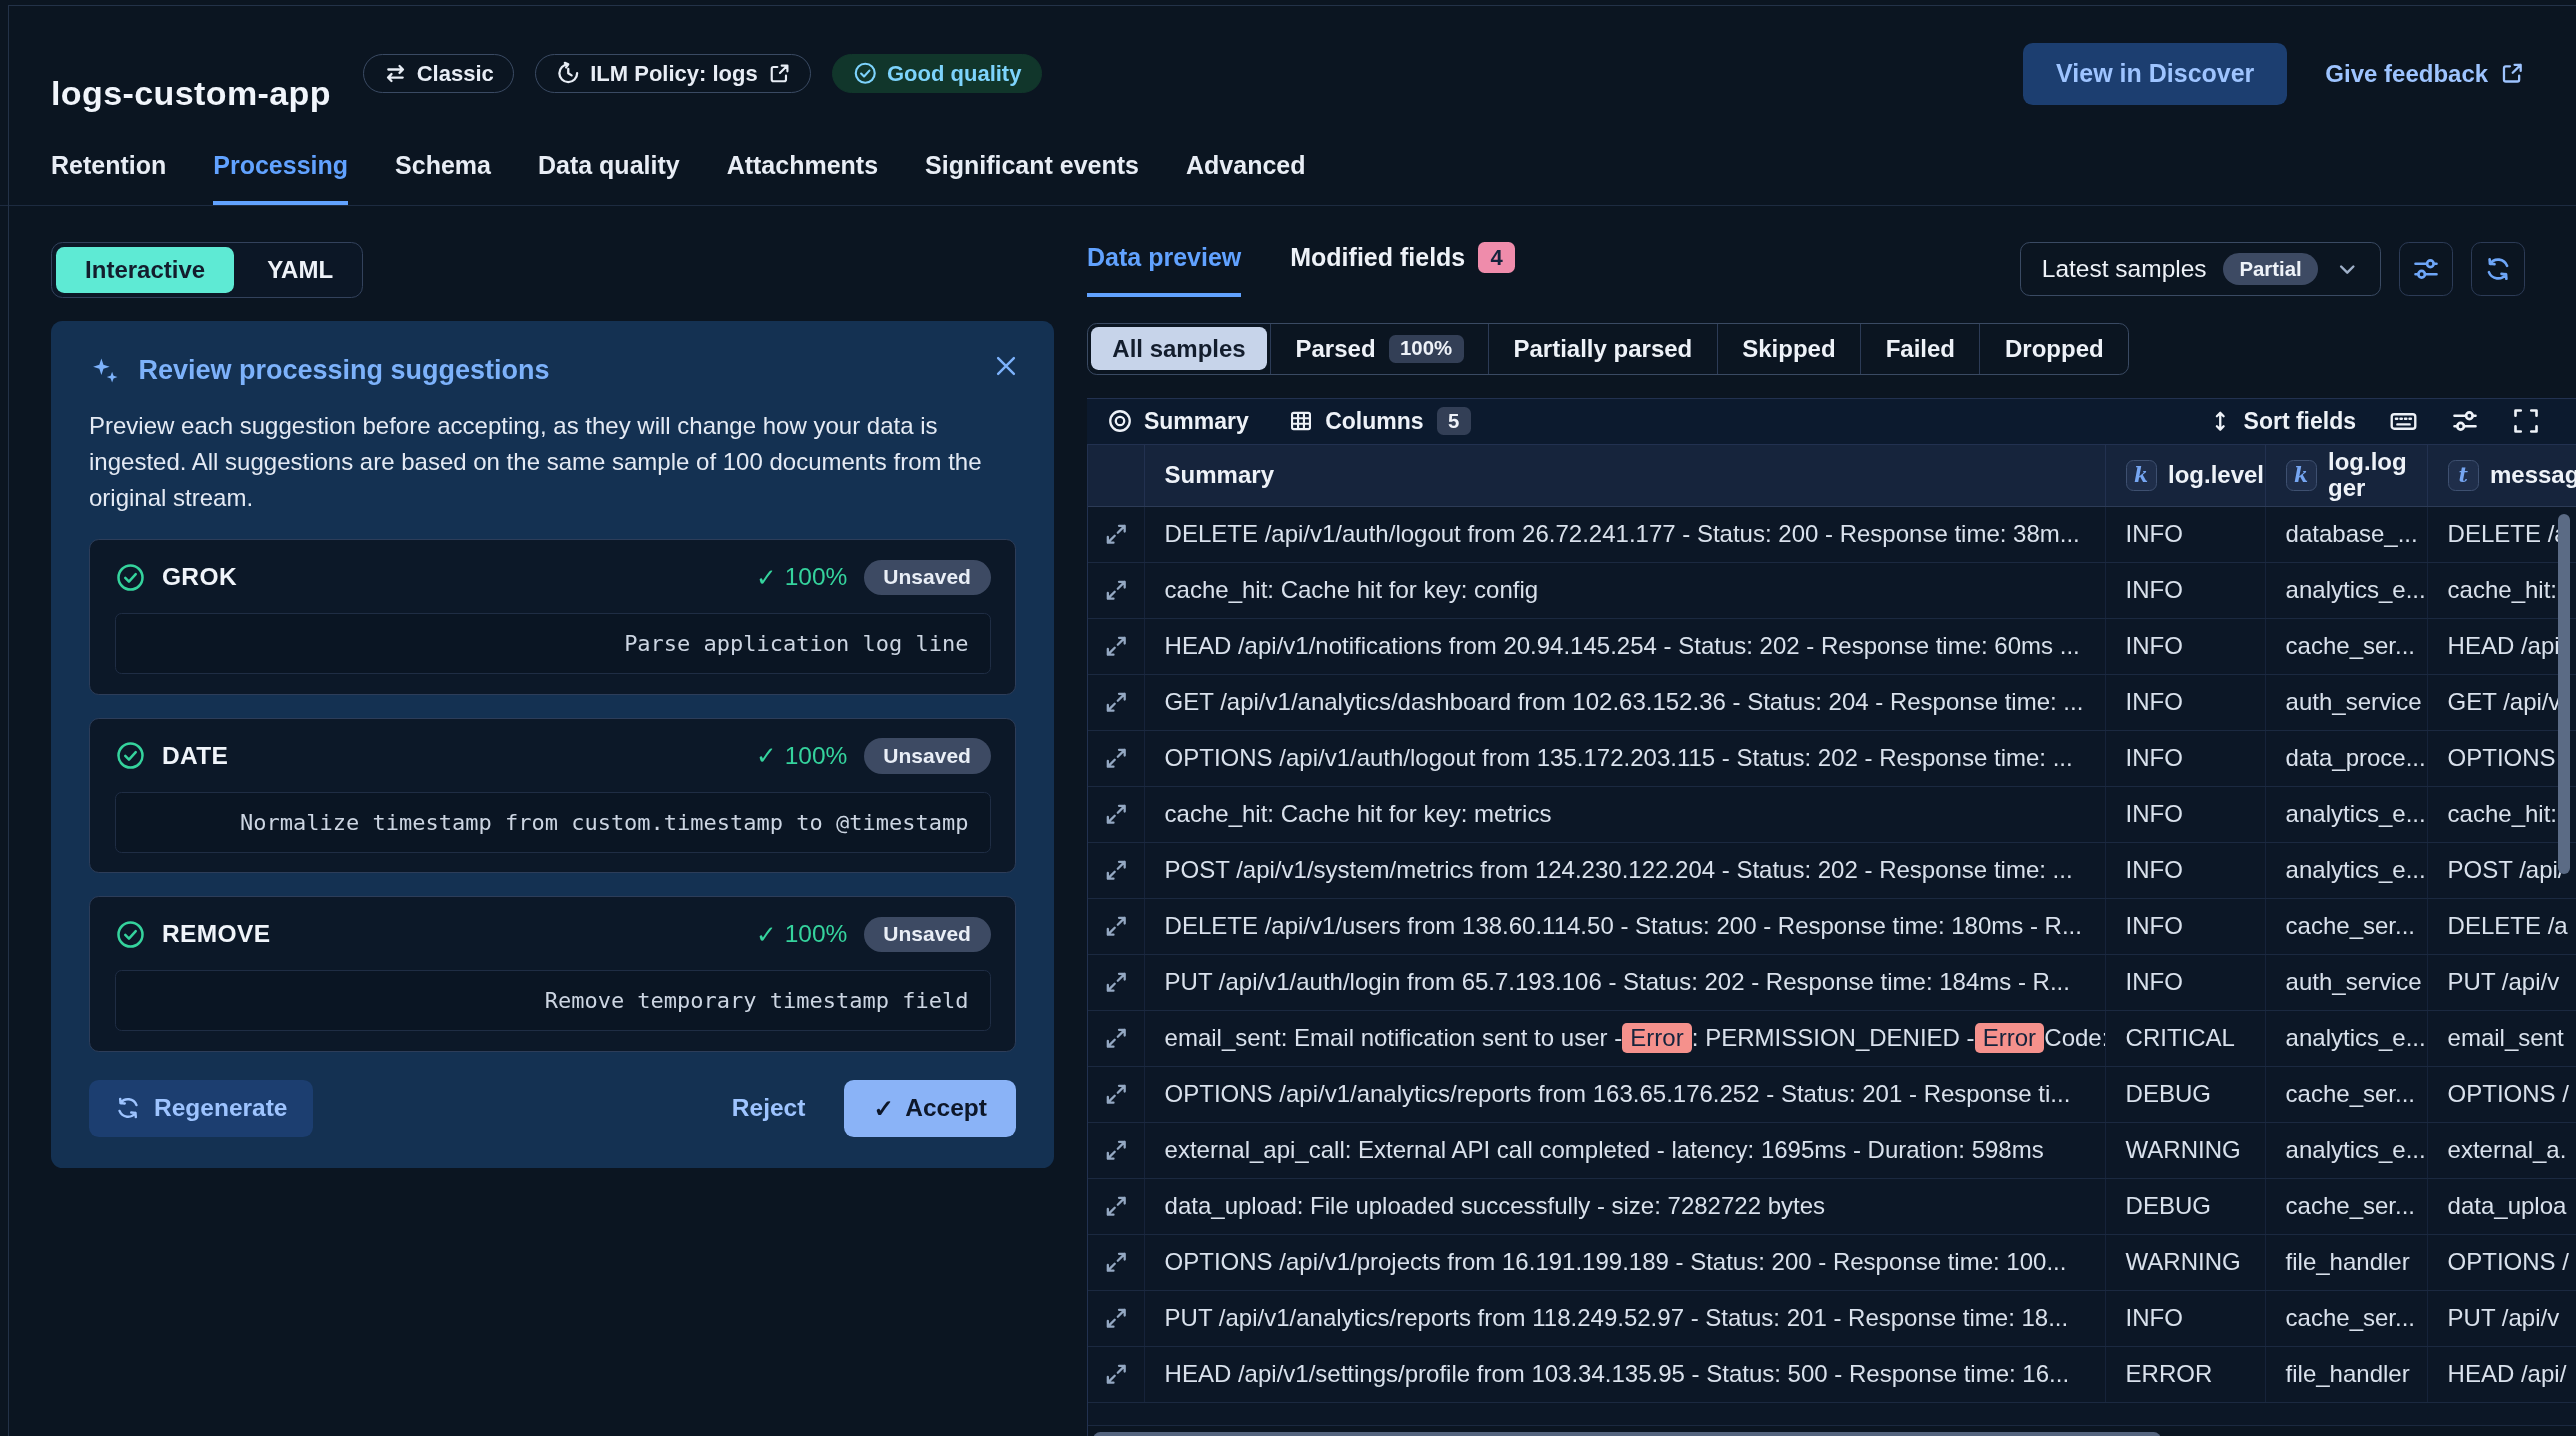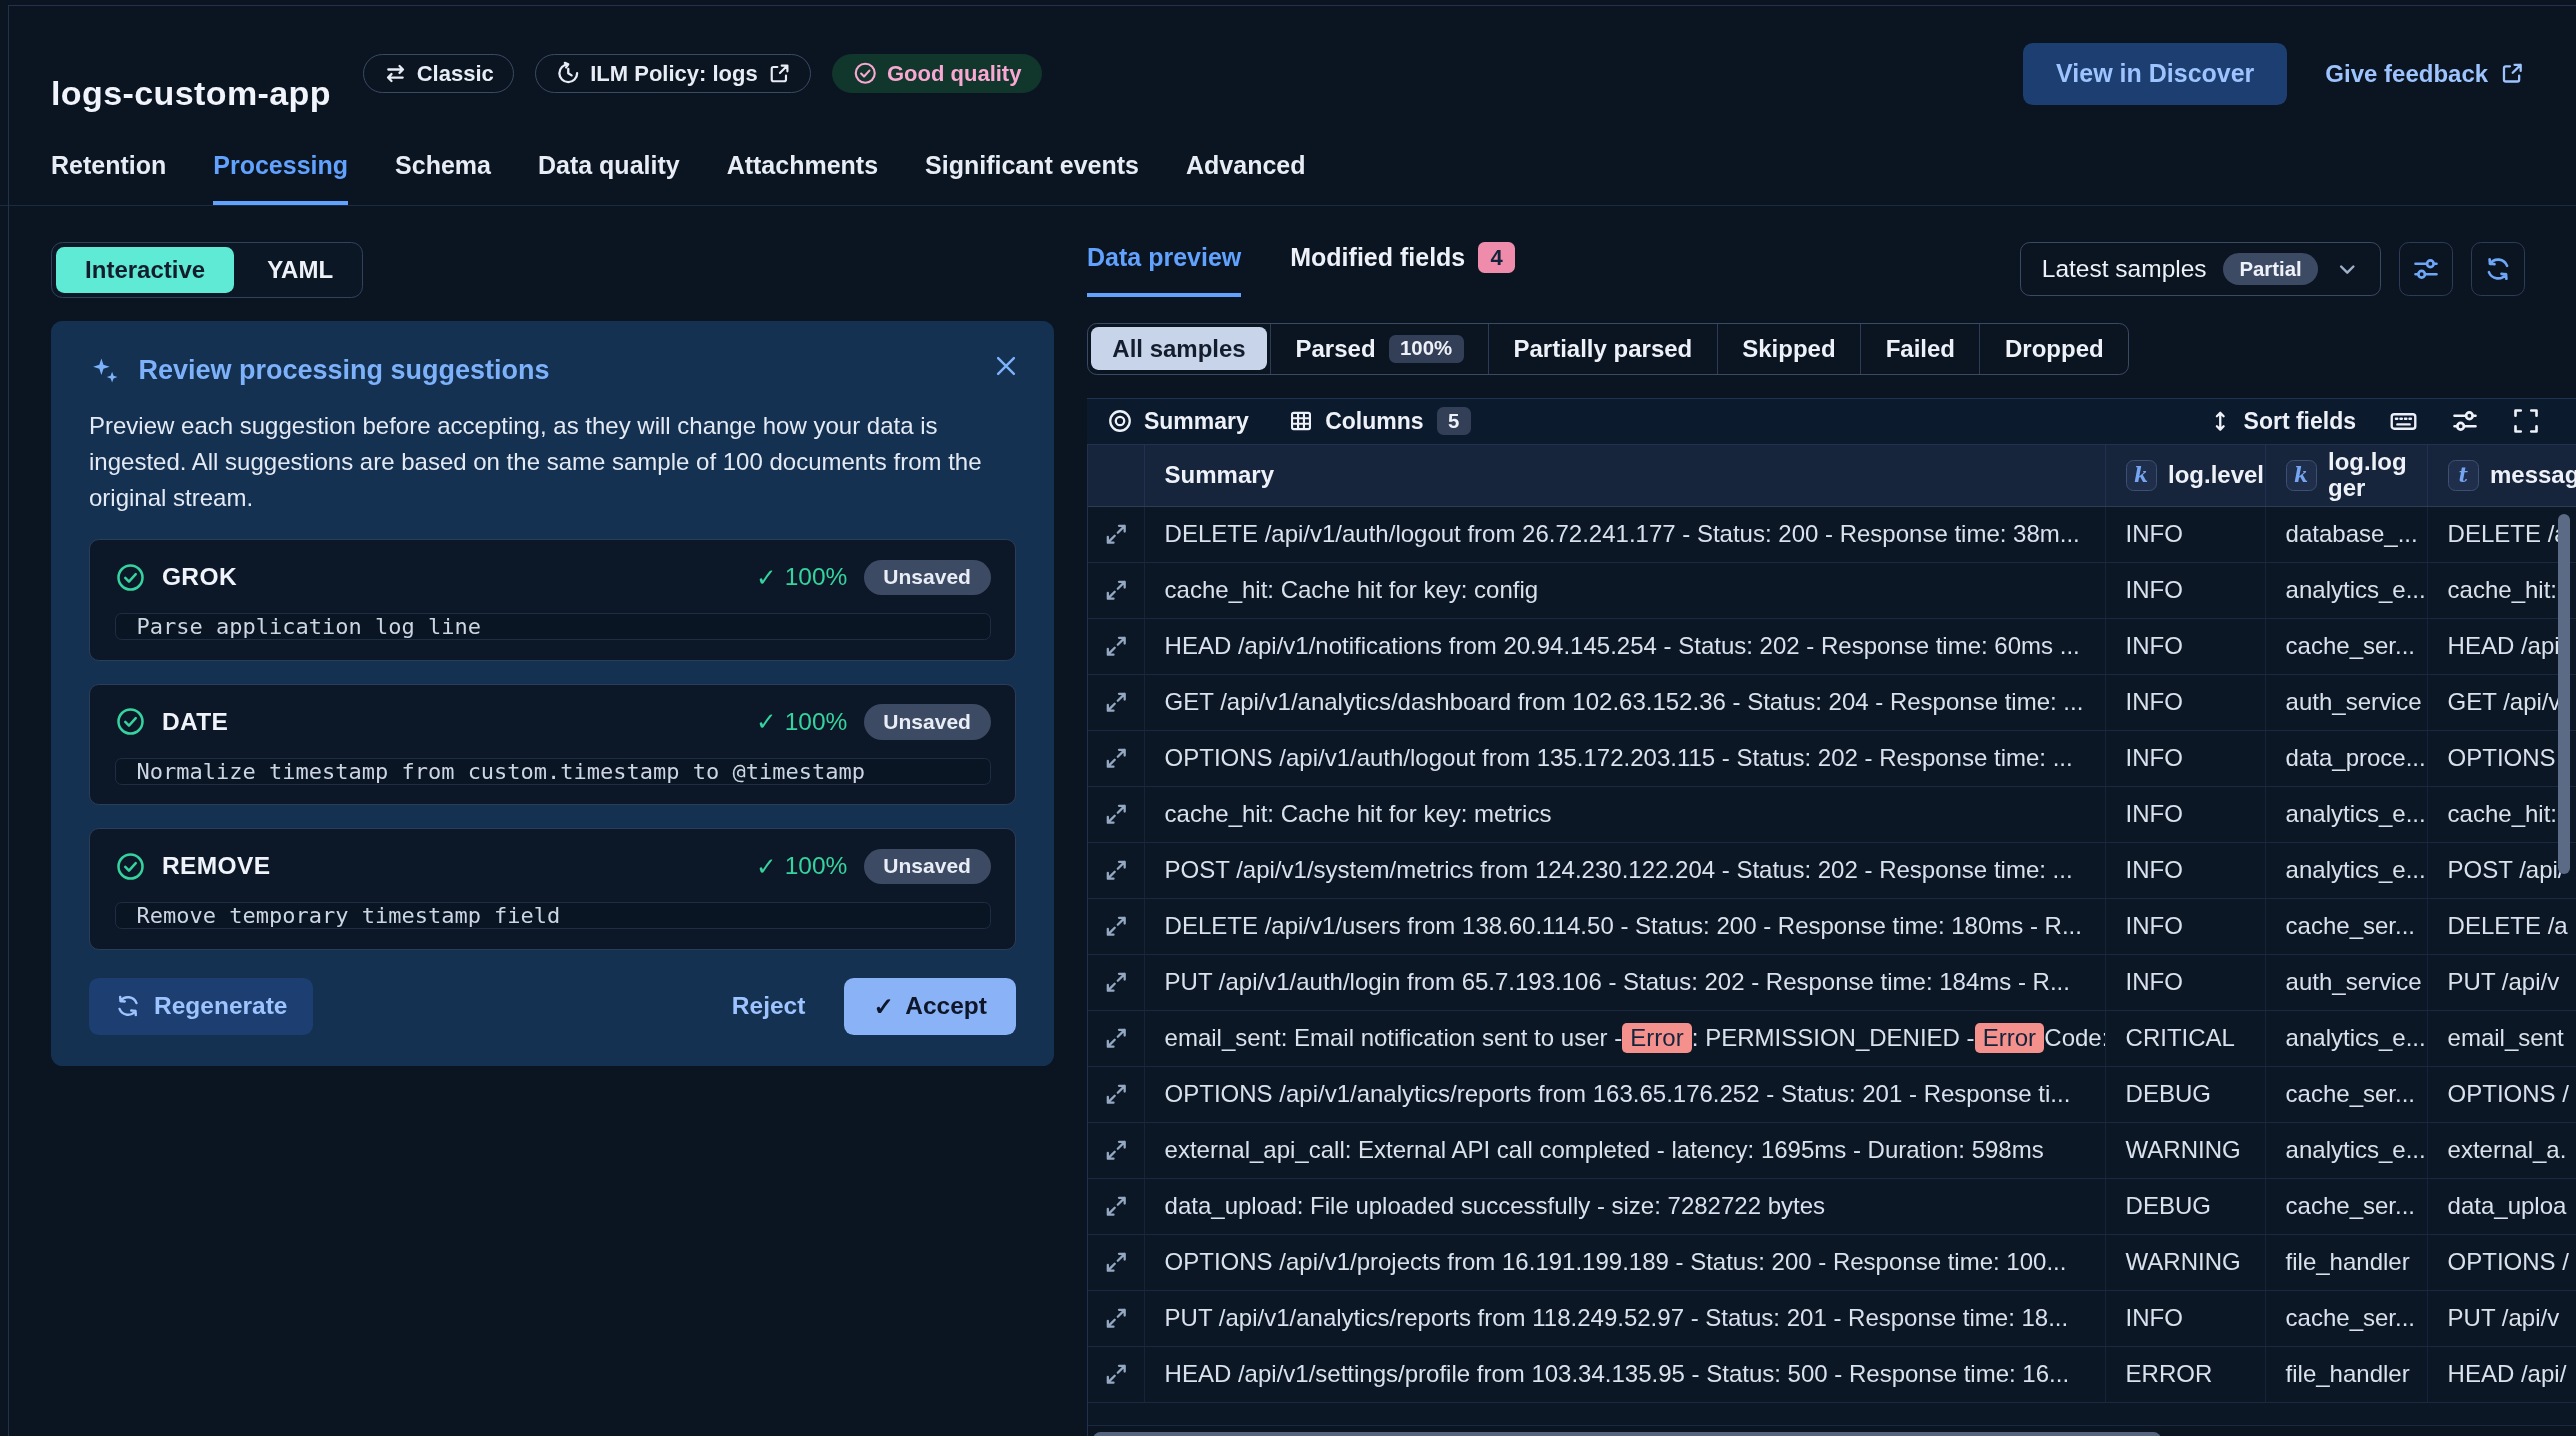--- a/index.html
+++ b/index.html
@@ -11,21 +11,21 @@
   }
   .frame { position:absolute; left:8.2px; top:4.9px; right:0; bottom:0;
     border-left:1.6px solid #233248; border-top:1.6px solid #233248; pointer-events:none; }
 
   
   .hdr { display:flex; align-items:center; padding:34px 52px 0 51px; gap:21px; }
   .title { font-size:34px; font-weight:700; color:#f1f5fb; letter-spacing:0.4px; margin-right:11.4px;margin-top:40px; }
   .pill { display:inline-flex; align-items:center; gap:9.8px; height:39px; padding:0 19.6px;
     border:1.6px solid #3a4a63; border-radius:21px; font-size:22px; font-weight:700; color:#e8edf5; }
   .pill svg { flex:none; }
-  .pill.green { background:#11362b; border-color:#11362b; color:#f9a8d4; }
+  .pill.green { background:#11362b; border-color:#11362b; color:#7dd3fc; }
   .hdr-actions { margin-left:auto; display:flex; align-items:center; gap:38px; }
   .btn-discover { display:inline-flex; align-items:center; height:62px; padding:0 33px;
     background:#1c3e70; color:#9ec4ff; border:none; border-radius:9.8px;
     font-size:25px; font-weight:700; font-family:inherit; cursor:pointer; }
   .link-feedback { display:inline-flex; align-items:center; gap:11.4px;
     color:#9ec4ff; font-size:24px; font-weight:700; cursor:pointer; }
 
   
   .navtabs { display:flex; gap:47px; padding:38px 51px 0 51px; border-bottom:1.6px solid #1d2b40; }
   .navtab { font-size:25px; font-weight:700; color:#e8edf5; padding-bottom:21px; cursor:pointer;
@@ -49,21 +49,21 @@
   .co-title { display:flex; align-items:center; gap:16.4px; color:#7db2fb; font-size:27px; font-weight:700; }
   .co-close { position:absolute; top:31px; right:34px; color:#7db2fb; cursor:pointer; }
   .co-desc { margin-top:21px; font-size:24px; line-height:1.5; color:#e4eaf4; max-width:908px; }
   .card { margin-top:23px; background:#0c1828; border:1.6px solid #2d3d59; border-radius:9.8px; padding:19.6px 24.5px; }
   .card-h { display:flex; align-items:center; gap:16.4px; }
   .card-type { font-size:24.5px; font-weight:700; color:#f0f4fa; letter-spacing:0.4px; }
   .card-right { margin-left:auto; display:flex; align-items:center; gap:16.4px; }
   .match { display:flex; align-items:center; gap:8.2px; color:#35d39d; font-size:24.5px; font-weight:400; }
   .badge-dark { background:#3d4a63; color:#e9eef6; border-radius:19.6px; padding:5.7px 19.6px; font-size:21px; font-weight:700; }
   .card-desc { margin-top:18px; background:#0a1523; border:0.8px solid #1f2d44; border-radius:6.5px;
-    padding:0 21px; font-family:"DejaVu Sans Mono", monospace; font-size:22px; color:#ccd5e2; }
+    padding:17px 21px; font-family:"DejaVu Sans Mono", monospace; font-size:22px; color:#ccd5e2;text-align:right; }
   .co-footer { display:flex; align-items:center; margin-top:28px; }
   .btn-regen { display:inline-flex; align-items:center; gap:13px; height:57px; padding:0 26px;
     background:#1c3e70; color:#9ec4ff; border:none; border-radius:9.8px; font-size:24.5px; font-weight:700;
     font-family:inherit; cursor:pointer; }
   .btn-reject { margin-left:auto; color:#9ec4ff; font-size:24.5px; font-weight:700; cursor:pointer; }
   .btn-accept { display:inline-flex; align-items:center; gap:11.4px; height:57px; padding:0 29px; margin-left:39px;
     background:#8ab3f7; color:#0d1729; border:none; border-radius:9.8px; font-size:24.5px; font-weight:700;
     font-family:inherit; cursor:pointer; }
   .check-glyph { font-size:24.5px; }
 

